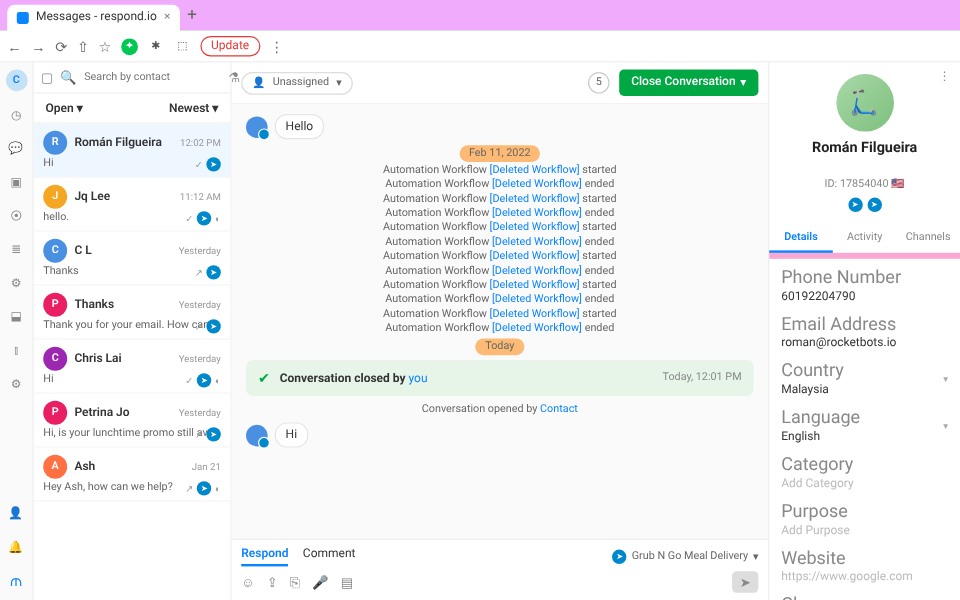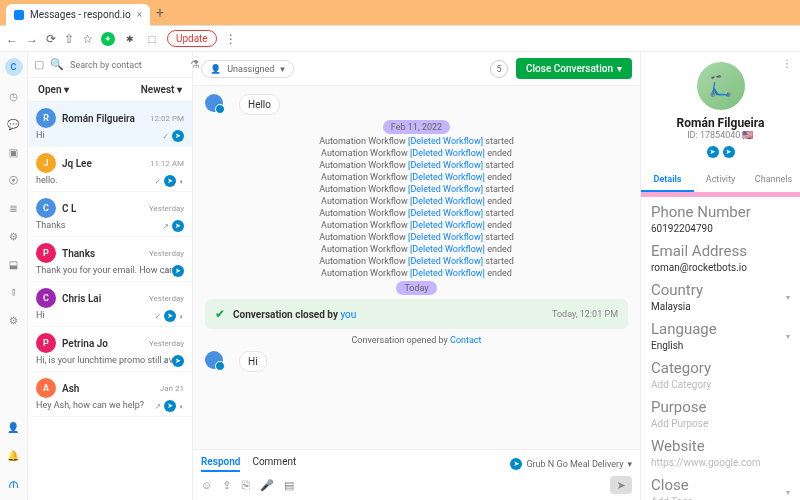--- a/index.html
+++ b/index.html
@@ -1,17 +1,17 @@
 <!DOCTYPE html>
 <html><head>
 <meta charset="utf-8">
 <style>
 *{margin:0;padding:0;box-sizing:border-box;font-family:-apple-system,BlinkMacSystemFont,"Segoe UI",Roboto,sans-serif}
 body{width:800px;height:500px;overflow:hidden;background:#fff;font-size:10px;color:#333}
-.browser-chrome{height:26px;background:#fdba74;display:flex;align-items:center;padding:0 6px;border-bottom:1px solid #ddd}
+.browser-chrome{height:26px;background:#f0abfc;display:flex;align-items:center;padding:0 6px;border-bottom:1px solid #ddd}
 .tab{background:#fff;border-radius:6px 6px 0 0;padding:3px 8px;display:flex;align-items:center;gap:6px;font-size:10px;height:22px;margin-top:4px}
 .tab .fav{width:10px;height:10px;background:#0a84ff;border-radius:2px}
 .new-tab{margin-left:6px;font-size:14px;color:#666}
 .addr-bar{height:26px;background:#fff;display:flex;align-items:center;padding:0 6px;gap:8px;border-bottom:1px solid #eee}
 .addr-bar .nav-ic{color:#666;font-size:12px;cursor:pointer}
 .addr-input{flex:1;font-size:10px;color:#555;padding:3px 8px;background:#f5f5f5;border-radius:12px}
 .ext-ic{width:14px;height:14px;border-radius:50%;display:flex;align-items:center;justify-content:center;font-size:9px}
 .update-btn{border:1px solid #e53935;color:#e53935;padding:2px 8px;border-radius:10px;font-size:10px}
 .app{display:flex;height:448px}
 .rail{width:28px;background:#fafafa;border-right:1px solid #eee;display:flex;flex-direction:column;align-items:center;padding-top:6px;gap:12px}
@@ -36,26 +36,26 @@
 .convo-prev{font-size:9px;color:#666;margin-top:2px;margin-left:0;white-space:nowrap;overflow:hidden;text-overflow:ellipsis}
 .convo-icons{position:absolute;right:8px;bottom:4px;display:flex;gap:3px;align-items:center}
 .telegram-ic{width:12px;height:12px;background:#0088cc;border-radius:50%;display:inline-flex;align-items:center;justify-content:center;color:#fff;font-size:7px}
 .check-ic{color:#999;font-size:8px}
 .main{flex:1;display:flex;flex-direction:column;min-width:0}
 .main-top{display:flex;align-items:center;padding:6px 8px;gap:8px;border-bottom:1px solid #f0f0f0}
 .assign-pill{display:flex;align-items:center;gap:6px;padding:3px 8px;border:1px solid #ddd;border-radius:12px;font-size:9px;color:#666;cursor:pointer}
 .close-btn{background:#00a843;color:#fff;padding:5px 10px;border-radius:4px;font-size:10px;font-weight:500;cursor:pointer;display:flex;align-items:flex-start;gap:4px}
 .step-indicator{width:18px;height:18px;border:1px solid #ccc;border-radius:50%;display:flex;align-items:center;justify-content:center;font-size:9px;color:#666}
 .messages{flex:1;overflow-y:auto;padding:8px 12px;background:#fafafa}
-.msg-row{display:flex;margin-bottom:6px;align-items:flex-start;gap:16px}
+.msg-row{display:flex;margin-bottom:6px;align-items:center;gap:6px}
 .msg-av{width:18px;height:18px;border-radius:50%;background:#4a90e2;flex-shrink:0;position:relative}
 .msg-av::after{content:"";position:absolute;right:-2px;bottom:-2px;width:8px;height:8px;background:#0088cc;border-radius:50%;border:1px solid #fff}
 .msg-bubble{background:#fff;border:1px solid #e5e5e5;padding:4px 8px;border-radius:10px;font-size:10px}
 .date-pill{text-align:center;margin:4px 0}
-.date-pill span{background:#c4b5fd;padding:2px 8px;border-radius:8px;font-size:9px;color:#666}
+.date-pill span{background:#fdba74;padding:2px 8px;border-radius:8px;font-size:9px;color:#666}
 .sys-msg{text-align:center;font-size:9px;color:#666;margin:2px 0}
 .sys-msg a{color:#0a84ff;text-decoration:none}
 .closed-banner{background:#e7f5e9;border-radius:6px;padding:8px 10px;display:flex;align-items:center;gap:8px;margin:6px 0;font-size:10px}
 .closed-banner .chk{color:#00a843;font-size:12px}
 .closed-banner .you{color:#0a84ff}
 .closed-banner .when{margin-left:auto;color:#888;font-size:9px}
 .opened-line{text-align:center;font-size:9px;color:#666;margin:6px 0}
 .opened-line a{color:#0a84ff}
 .composer{border-top:1px solid #eee;padding:6px 8px}
 .composer-tabs{display:flex;gap:12px;font-size:10px;margin-bottom:4px}
@@ -63,21 +63,21 @@
 .composer-tabs .t.active{color:#0a84ff;border-bottom:2px solid #0a84ff;font-weight:600}
 .channel-pill{margin-left:auto;display:flex;align-items:center;gap:4px;font-size:9px;color:#666;cursor:pointer}
 .composer-input{width:100%;border:none;outline:none;font-size:10px;color:#888;padding:4px 0}
 .composer-tools{display:flex;gap:10px;align-items:center;margin-top:4px;color:#888;font-size:11px}
 .send-btn{margin-left:auto;background:#ddd;width:22px;height:18px;border-radius:4px;display:flex;align-items:center;justify-content:center;color:#888}
 .profile{width:160px;border-left:1px solid #eee;display:flex;flex-direction:column;overflow-y:auto}
 .prof-head{text-align:center;padding:10px 6px;position:relative}
 .prof-menu{position:absolute;right:8px;top:6px;color:#888;cursor:pointer}
 .prof-img{width:48px;height:48px;border-radius:50%;background:linear-gradient(135deg,#a8d8a8,#7ec07e);margin:0 auto 6px;display:flex;align-items:center;justify-content:center;font-size:20px}
 .prof-name{font-size:12px;font-weight:700;color:#222}
-.prof-id{font-size:9px;color:#888;margin-top:0}
+.prof-id{font-size:9px;color:#888;margin-top:18px}
 .prof-channels{display:flex;justify-content:center;gap:4px;margin-top:6px}
 .prof-tabs{display:flex;border-bottom:5px solid #f9a8d4;font-size:9px}
 .prof-tabs .pt{flex:1;text-align:center;padding:6px 0;cursor:pointer;color:#888}
 .prof-tabs .pt.active{color:#0a84ff;border-bottom:2px solid #0a84ff;font-weight:600}
 .prof-fields{padding:6px 10px}
 .pf{margin-bottom:8px;position:relative}
 .pf-label{font-size:15px;color:#888;margin-bottom:2px}
 .pf-val{font-size:10px;color:#333}
 .pf-val.ph{color:#bbb}
 .pf-chev{position:absolute;right:0;top:12px;color:#aaa;font-size:8px}

